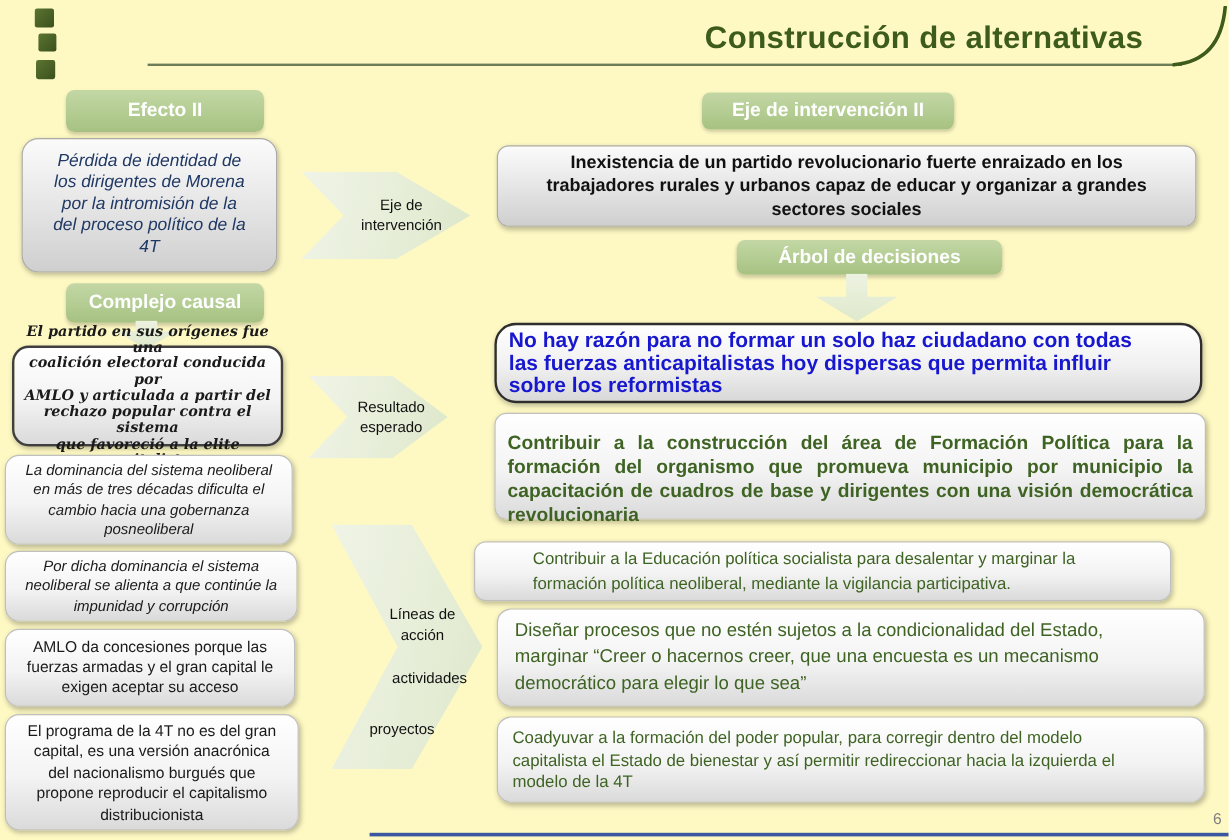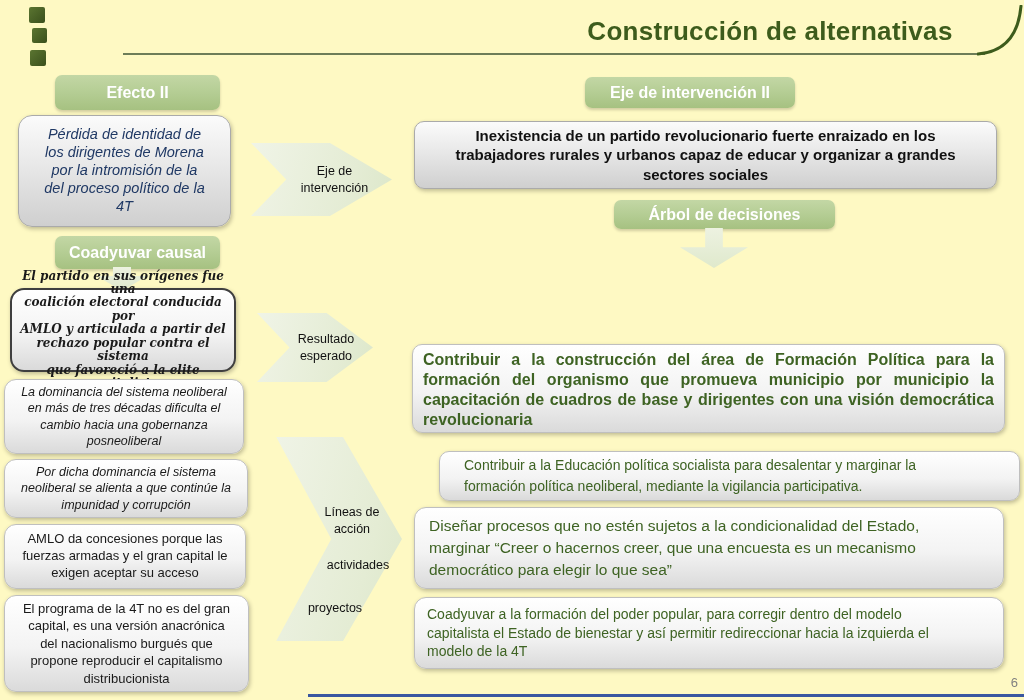--- a/index.html
+++ b/index.html
@@ -46,21 +46,21 @@
   <div class="sq" style="left:32px;top:28px;width:15px;height:15px;"></div>
   <div class="sq" style="left:30px;top:50px;width:16px;height:16px;"></div>
 
   <div id="title">Construcción de alternativas</div>
   <div id="title-underline"></div>
   <svg id="swoosh" width="47" height="52" viewBox="0 0 47 52">
     <path d="M 1 49 Q 40 46 44 1" fill="none" stroke="#3d5c1c" stroke-width="3" stroke-linecap="round"></path>
   </svg>
 
   <div class="hdr" style="left:38px;top:75px;width:165px;height:35px;">Efecto II</div>
-  <div class="hdr" style="left:38px;top:236px;width:165px;height:33px;">Coadyuvar causal</div>
+  <div class="hdr" style="left:38px;top:236px;width:165px;height:33px;">Complejo causal</div>
   <div class="hdr" style="left:568px;top:77px;width:210px;height:31px;">Eje de intervención II</div>
   <div class="hdr" style="left:597px;top:200px;width:221px;height:29px;">Árbol de decisiones</div>
 
   <div class="gbox gbox-dark" style="left:18px;top:115px;width:211px;height:110px;
        font-weight:normal;font-style:italic;font-size:14.5px;line-height:1.24;color:#1f3864;">Pérdida de identidad de
 los dirigentes de Morena
 por la intromisión de la
 del proceso político de la
 4T</div>
 
@@ -113,27 +113,32 @@
   <div class="lbl" style="left:289px;top:588px;width:92px;">proyectos</div>
 
   <div class="gbox gbox-dark" style="left:414px;top:121px;width:581px;height:66px;border-radius:10px;
        font-weight:bold;font-size:15px;line-height:1.3;color:#111;text-align:center;">Inexistencia de un partido revolucionario fuerte enraizado en los
 trabajadores rurales y urbanos capaz de educar y organizar a grandes
 sectores sociales</div>
 
   <div class="darr" style="left:680px;top:228px;width:68px;height:40px;
        clip-path:polygon(37% 0,63% 0,63% 48%,100% 48%,50% 100%,0 48%,37% 48%);"></div>
 
+  <div class="gbox bordered txt-left" style="left:412px;top:269px;width:590px;height:67px;border-radius:18px;
+       background:linear-gradient(180deg,#ffffff 0%,#f0f0f0 55%,#d8d8d8 100%);border-color:#2e2e2e;
+       font-weight:bold;font-size:17.5px;line-height:1.07;color:#1717cf;padding:4px 10px;box-sizing:border-box;">No hay razón para no formar un solo haz ciudadano con  todas
+las fuerzas anticapitalistas hoy dispersas que permita influir
+sobre los reformistas</div>
 
   <div class="gbox" style="left:412px;top:344px;width:593px;height:89px;border-radius:10px;
        display:block;text-align:justify;white-space:normal;
-       font-weight:bold;font-size:16px;line-height:1.25;color:#3e6323;padding:5px 10px;box-sizing:border-box;">Contribuir a la construcción del área de Formación Política para la formación del organismo que promueva municipio por municipio la capacitación de cuadros de base y dirigentes con una visión democrática revolucionaria</div>
+       font-weight:bold;font-size:16px;line-height:1.25;color:#3e6323;padding:15px 10px;box-sizing:border-box;">Contribuir a la construcción del área de Formación Política para la formación del organismo que promueva municipio por municipio la capacitación de cuadros de base y dirigentes con una visión democrática revolucionaria</div>
 
-  <div class="gbox txt-left" style="left:439px;top:451px;width:581px;height:50px;border-radius:10px;
-       font-size:14px;line-height:1.5;color:#3e6323;padding:5px 12px 5px 24px;box-sizing:border-box;">Contribuir a la Educación política socialista para desalentar y marginar la
+  <div class="gbox txt-left" style="left:395px;top:451px;width:581px;height:50px;border-radius:10px;
+       font-size:14px;line-height:1.5;color:#3e6323;padding:5px 12px 5px 48px;box-sizing:border-box;">Contribuir a la Educación política socialista para desalentar y marginar la
 formación política neoliberal, mediante la vigilancia participativa.</div>
 
   <div class="gbox txt-left" style="left:414px;top:507px;width:590px;height:82px;border-radius:12px;
        font-size:15.5px;line-height:1.4;color:#3e6323;padding:8px 14px;box-sizing:border-box;">Diseñar procesos que no estén sujetos a la condicionalidad del Estado,
 marginar “Creer o hacernos creer, que una encuesta es un mecanismo
 democrático para elegir lo que sea”</div>
 
   <div class="gbox txt-left" style="left:414px;top:597px;width:590px;height:72px;border-radius:12px;
        font-size:14px;line-height:1.35;color:#3e6323;padding:8px 12px;box-sizing:border-box;">Coadyuvar a la formación del poder popular, para corregir dentro del modelo
 capitalista el Estado de bienestar y así permitir redireccionar hacia la izquierda el

